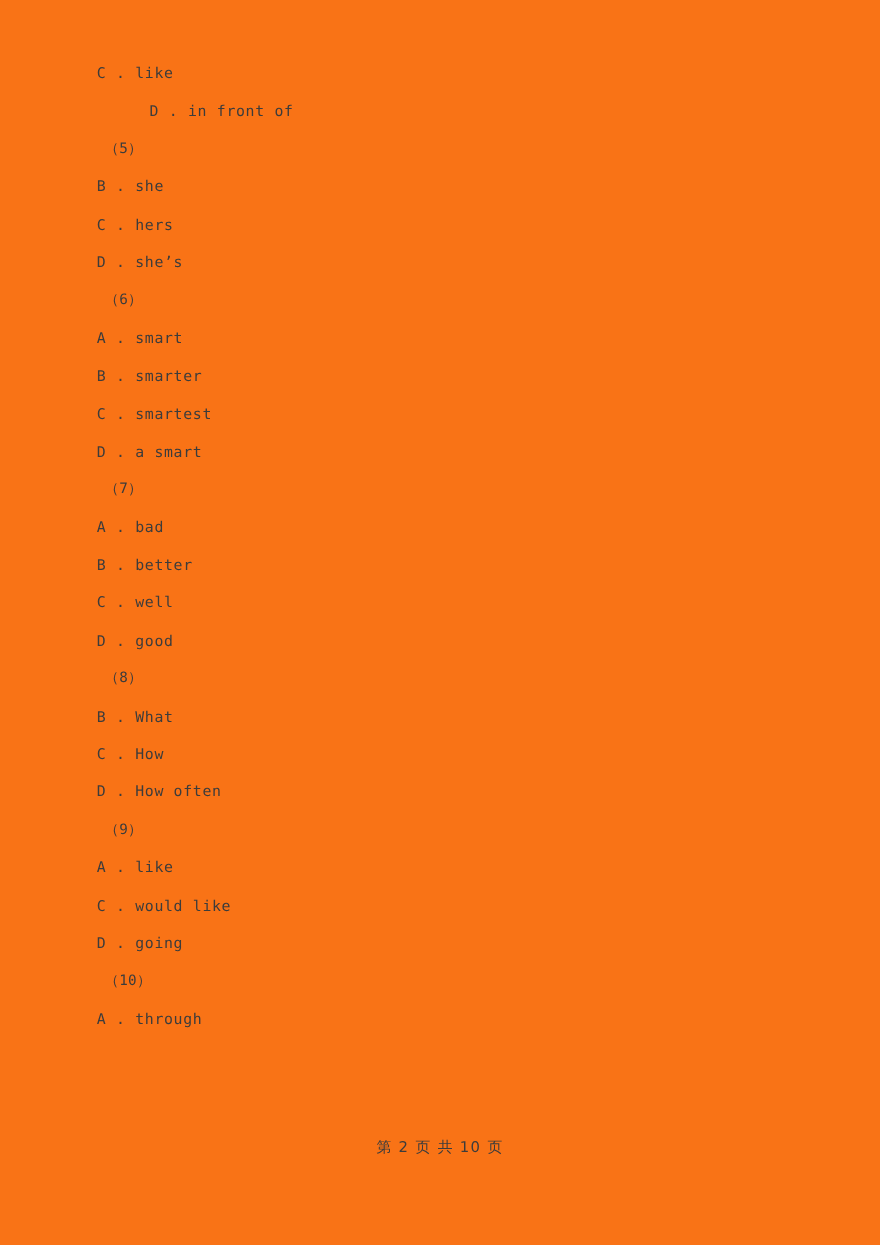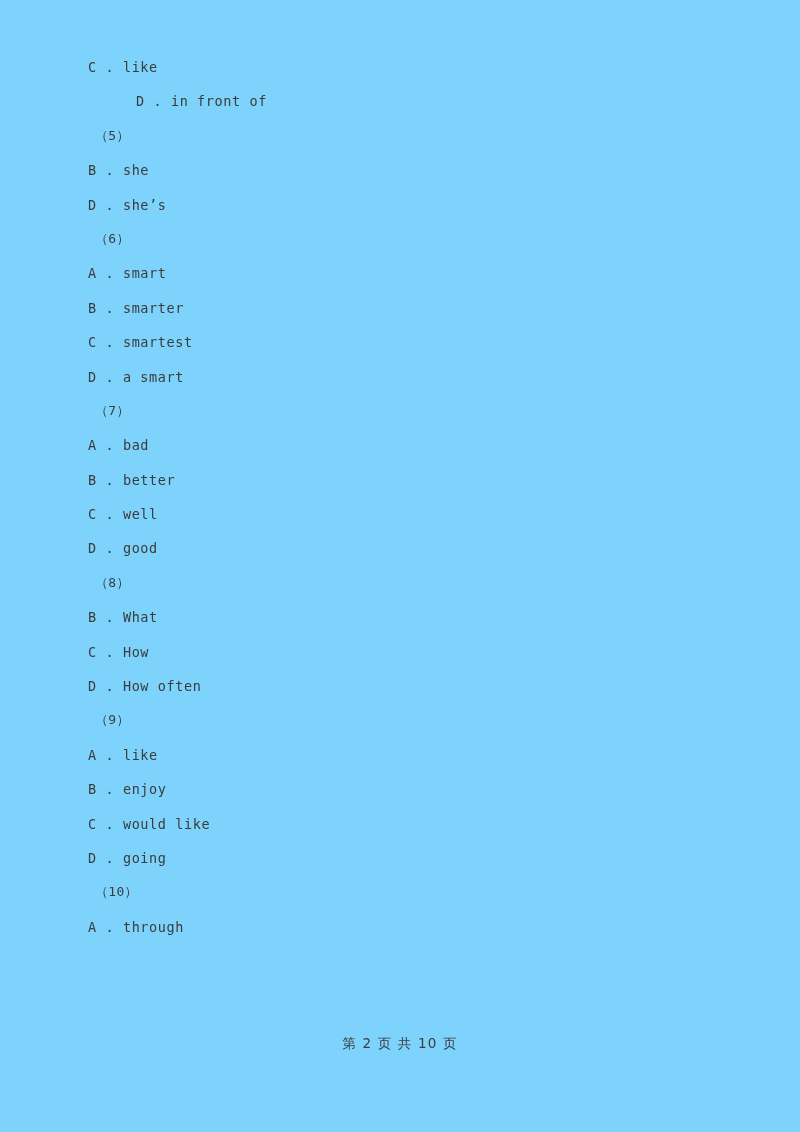--- a/index.html
+++ b/index.html
@@ -17,21 +17,21 @@
     -webkit-font-smoothing: antialiased;
   }
 
   
   .page-sheet {
     position: absolute;
     left: 0;
     top: 0;
     width: 800px;
     height: 1132px;
-    background: #7dd3fc;
+    background: #f97316;
   }
 
   
   .content-block {
     position: absolute;
     left: 88px;
     top: 50px;
     width: 640px;
   }
 
@@ -75,38 +75,38 @@
 <body style="background: rgb(255, 255, 255); width: 800px; height: 1132px;">
 
 <div class="page-sheet">
 
   <div class="content-block">
 
   <div class="doc-line option-line" style="color: rgb(60, 60, 60);">C . like</div>
       <div class="doc-line option-line" style="color: rgb(60, 60, 60); margin-left: 48px;">D . in front of</div>
       <div class="doc-line question-number" style="color: rgb(60, 60, 60);">（5）</div>
       <div class="doc-line option-line" style="color: rgb(60, 60, 60);">B . she</div>
+      <div class="doc-line option-line" style="color: rgb(60, 60, 60);">C . hers</div>
       <div class="doc-line option-line" style="color: rgb(60, 60, 60);">D . she’s</div>
       <div class="doc-line question-number" style="color: rgb(60, 60, 60);">（6）</div>
       <div class="doc-line option-line" style="color: rgb(60, 60, 60);">A . smart</div>
       <div class="doc-line option-line" style="color: rgb(60, 60, 60);">B . smarter</div>
       <div class="doc-line option-line" style="color: rgb(60, 60, 60);">C . smartest</div>
       <div class="doc-line option-line" style="color: rgb(60, 60, 60);">D . a smart</div>
       <div class="doc-line question-number" style="color: rgb(60, 60, 60);">（7）</div>
       <div class="doc-line option-line" style="color: rgb(60, 60, 60);">A . bad</div>
       <div class="doc-line option-line" style="color: rgb(60, 60, 60);">B . better</div>
       <div class="doc-line option-line" style="color: rgb(60, 60, 60);">C . well</div>
       <div class="doc-line option-line" style="color: rgb(60, 60, 60);">D . good</div>
       <div class="doc-line question-number" style="color: rgb(60, 60, 60);">（8）</div>
       <div class="doc-line option-line" style="color: rgb(60, 60, 60);">B . What</div>
       <div class="doc-line option-line" style="color: rgb(60, 60, 60);">C . How</div>
       <div class="doc-line option-line" style="color: rgb(60, 60, 60);">D . How often</div>
       <div class="doc-line question-number" style="color: rgb(60, 60, 60);">（9）</div>
       <div class="doc-line option-line" style="color: rgb(60, 60, 60);">A . like</div>
-      <div class="doc-line option-line" style="color: rgb(60, 60, 60);">B . enjoy</div>
       <div class="doc-line option-line" style="color: rgb(60, 60, 60);">C . would like</div>
       <div class="doc-line option-line" style="color: rgb(60, 60, 60);">D . going</div>
       <div class="doc-line question-number" style="color: rgb(60, 60, 60);">（10）</div>
       <div class="doc-line option-line" style="color: rgb(60, 60, 60);">A . through</div>
     </div>
 
   <div class="page-footer" style="color: rgb(60, 60, 60);">第 2 页 共 10 页</div>
 
 </div>
 

